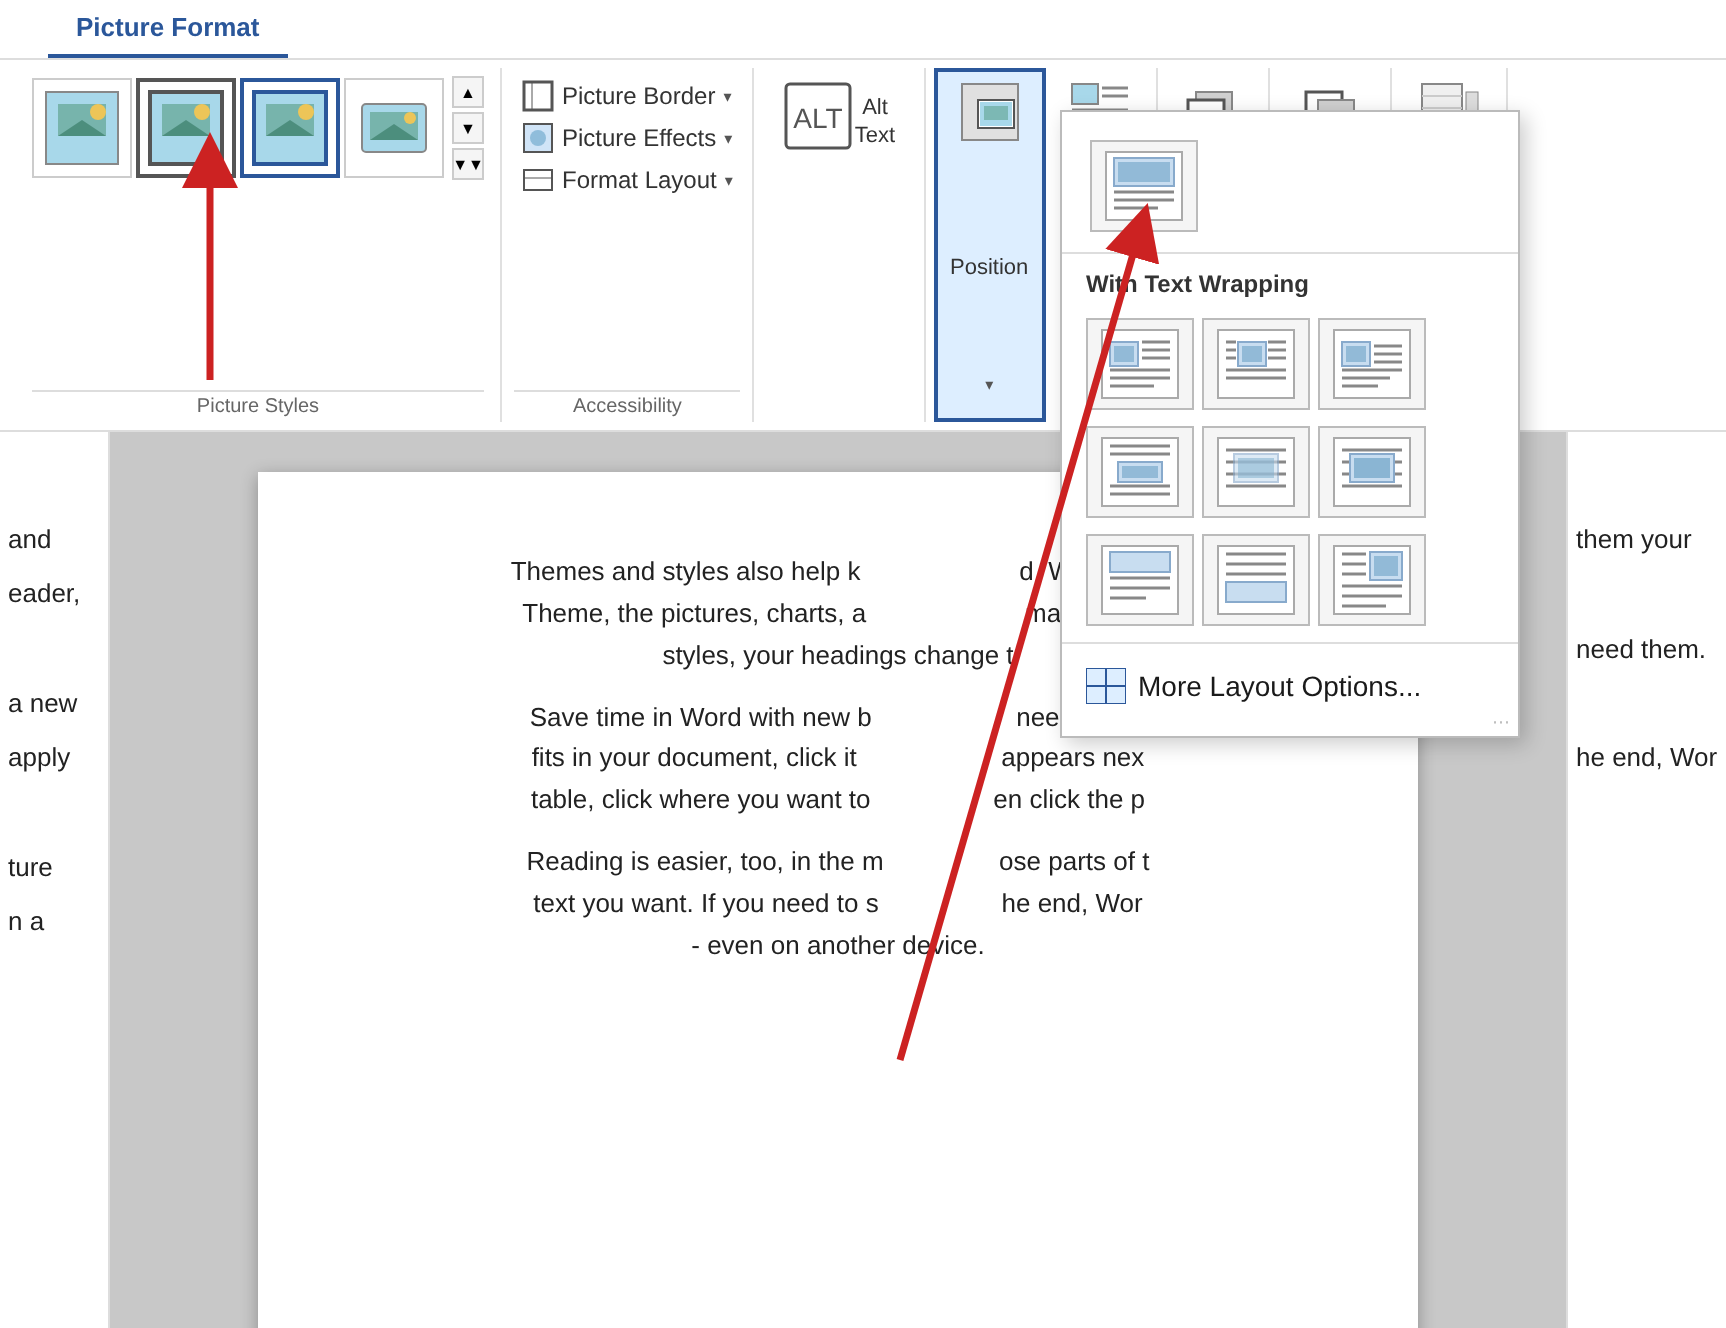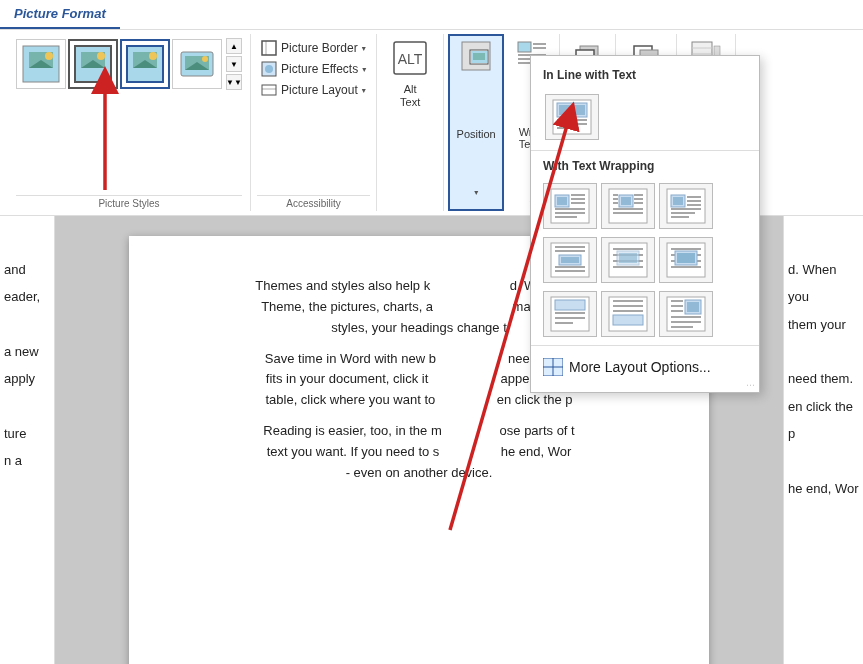--- a/index.html
+++ b/index.html
@@ -1,20 +1,20 @@
 <!DOCTYPE html>
 <html><head>
   <meta charset="utf-8">
   <style>
     * { margin: 0; padding: 0; box-sizing: border-box; }
     body { font-family: 'Segoe UI', Arial, sans-serif; background: #f0f0f0; width: 863px; height: 664px; overflow: hidden; position: relative; }
 
     
     .ribbon { background: #fff; border-bottom: 1px solid #ddd; width: 100%; }
-    .ribbon-tab-bar { background: #fff; padding: 0 0; border-bottom: 1px solid #ddd; font-style: italic; }
+    .ribbon-tab-bar { background: #fff; padding: 0 24px; border-bottom: 1px solid #ddd; }
     .ribbon-tab { display: inline-block; padding: 6px 14px; font-size: 13px; color: #2b579a; font-weight: 600; border-bottom: 2px solid #2b579a; cursor: pointer; }
     .ribbon-body { display: flex; align-items: stretch; padding: 4px 8px; min-height: 90px; }
 
     
     .ribbon-section { display: flex; flex-direction: column; border-right: 1px solid #e0e0e0; padding: 0 8px; min-width: 140px; }
     .ribbon-section-label { font-size: 10px; color: #666; text-align: center; margin-top: auto; padding: 2px 0; border-top: 1px solid #ddd; }
     .style-thumbnails { display: flex; align-items: center; gap: 2px; padding: 4px 0; }
     .style-thumb { width: 50px; height: 50px; border: 1px solid #ccc; display: flex; align-items: center; justify-content: center; cursor: pointer; background: #fff; }
     .style-thumb.selected { border: 2px solid #2b579a; }
     .style-thumb svg { width: 40px; height: 40px; }
@@ -24,21 +24,21 @@
     
     .ribbon-section-right { display: flex; flex-direction: column; padding: 0 6px; min-width: 100px; border-right: 1px solid #e0e0e0; }
     .ribbon-section-right .ribbon-section-label { font-size: 10px; color: #666; text-align: center; margin-top: auto; padding: 2px 0; }
     .ribbon-btn-group { display: flex; flex-direction: column; gap: 1px; padding: 4px 0; }
     .ribbon-btn { display: flex; align-items: center; gap: 4px; padding: 2px 4px; font-size: 12px; cursor: pointer; white-space: nowrap; color: #333; }
     .ribbon-btn-icon { width: 16px; height: 16px; display: inline-flex; align-items: center; justify-content: center; }
     .dropdown-arrow { font-size: 8px; color: #555; }
 
     
     .ribbon-large-section { display: flex; flex-direction: column; align-items: center; padding: 4px 8px; border-right: 1px solid #e0e0e0; }
-    .ribbon-large-btn { display: flex; flex-direction: column; align-items: center; justify-content: center; padding: 2px 6px; cursor: pointer; min-width: 50px; }
+    .ribbon-large-btn { display: flex; flex-direction: row; align-items: center; justify-content: center; padding: 2px 6px; cursor: pointer; min-width: 50px; }
     .ribbon-large-btn-icon { font-size: 28px; color: #555; }
     .ribbon-large-btn-label { font-size: 11px; color: #333; text-align: center; line-height: 1.2; }
     .ribbon-arrange-btn { display: flex; flex-direction: column; align-items: center; padding: 4px 6px; cursor: pointer; border-right: 1px solid #e0e0e0; min-width: 56px; background: #fff; gap: 48px; }
     .arrange-icon { font-size: 22px; color: #555; margin-bottom: 2px; }
     .arrange-label { font-size: 11px; color: #333; white-space: nowrap; }
 
     
     .doc-area { display: flex; background: #c8c8c8; height: calc(664px - 115px); overflow: hidden; position: relative; }
     .doc-page { background: #fff; margin: 20px auto; width: 580px; min-height: 520px; box-shadow: 0 2px 8px rgba(0,0,0,0.3); padding: 40px 50px; font-size: 13px; color: #222; line-height: 1.6; position: relative; overflow: hidden; }
     .doc-text-block { margin-bottom: 10px; text-align: center; }
@@ -142,21 +142,21 @@
           <span>Picture Effects</span>
           <span class="dropdown-arrow">▾</span>
         </div>
         <div class="ribbon-btn">
           <span class="ribbon-btn-icon">
             <svg width="16" height="16">
                 <rect x="1" y="3" width="14" height="10" fill="none" stroke="#555" stroke-width="1"></rect>
                 <line x1="1" y1="7" x2="15" y2="7" stroke="#555" stroke-width="0.5"></line>
               </svg>
           </span>
-          <span>Picture Layout</span>
+          <span>Format Layout</span>
           <span class="dropdown-arrow">▾</span>
         </div>
       </div>
       <div class="ribbon-section-label">Accessibility</div>
     </div>
 
     <div class="ribbon-large-section">
       <div class="ribbon-large-btn">
         <div class="ribbon-large-btn-icon">
           <svg width="36" height="36">
@@ -278,35 +278,32 @@
             <polygon points="0,30 27,15 55,30" fill="#3a8a6a" opacity="0.7"></polygon>
             <circle cx="42" cy="10" r="6" fill="#f9c74f" opacity="0.8"></circle>
           </svg>
         
         <div style="position:absolute;top:-1px;left:-1px;right:-1px;bottom:-1px;border:2px solid #2b579a;pointer-events:none;"></div>
       </div>
     </div>
   </div>
 
   <div style="width:80px;background:#fff;padding:40px 4px;font-size:13px;color:#222;line-height:2.1;border-left:1px solid #ddd;">
-    <div>d. When you</div>
     <div>them your</div>
     <div>&nbsp;</div>
     <div>need them.</div>
-    <div>en click the p</div>
     <div>&nbsp;</div>
     <div>he end, Wor</div>
   </div>
 
   <div class="watermark">groovyPost.com</div>
 </div>
 
 <div class="dropdown-popup">
 
-  <div class="dropdown-section-title">In Line with Text</div>
 
   <div class="inline-text-option">
     <div class="layout-icon-btn">
       <svg class="layout-svg" viewBox="0 0 42 38">
         <rect x="2" y="2" width="38" height="34" fill="#fff" stroke="#aaa" stroke-width="1"></rect>
         <rect x="6" y="5" width="30" height="14" fill="#c8ddf0" stroke="#88aacc" stroke-width="1"></rect>
         <rect x="8" y="7" width="26" height="10" fill="#7aabcc" opacity="0.7"></rect>
         <line x1="6" y1="22" x2="36" y2="22" stroke="#888" stroke-width="1.5"></line>
         <line x1="6" y1="26" x2="36" y2="26" stroke="#888" stroke-width="1.5"></line>
         <line x1="6" y1="30" x2="28" y2="30" stroke="#888" stroke-width="1.5"></line>

